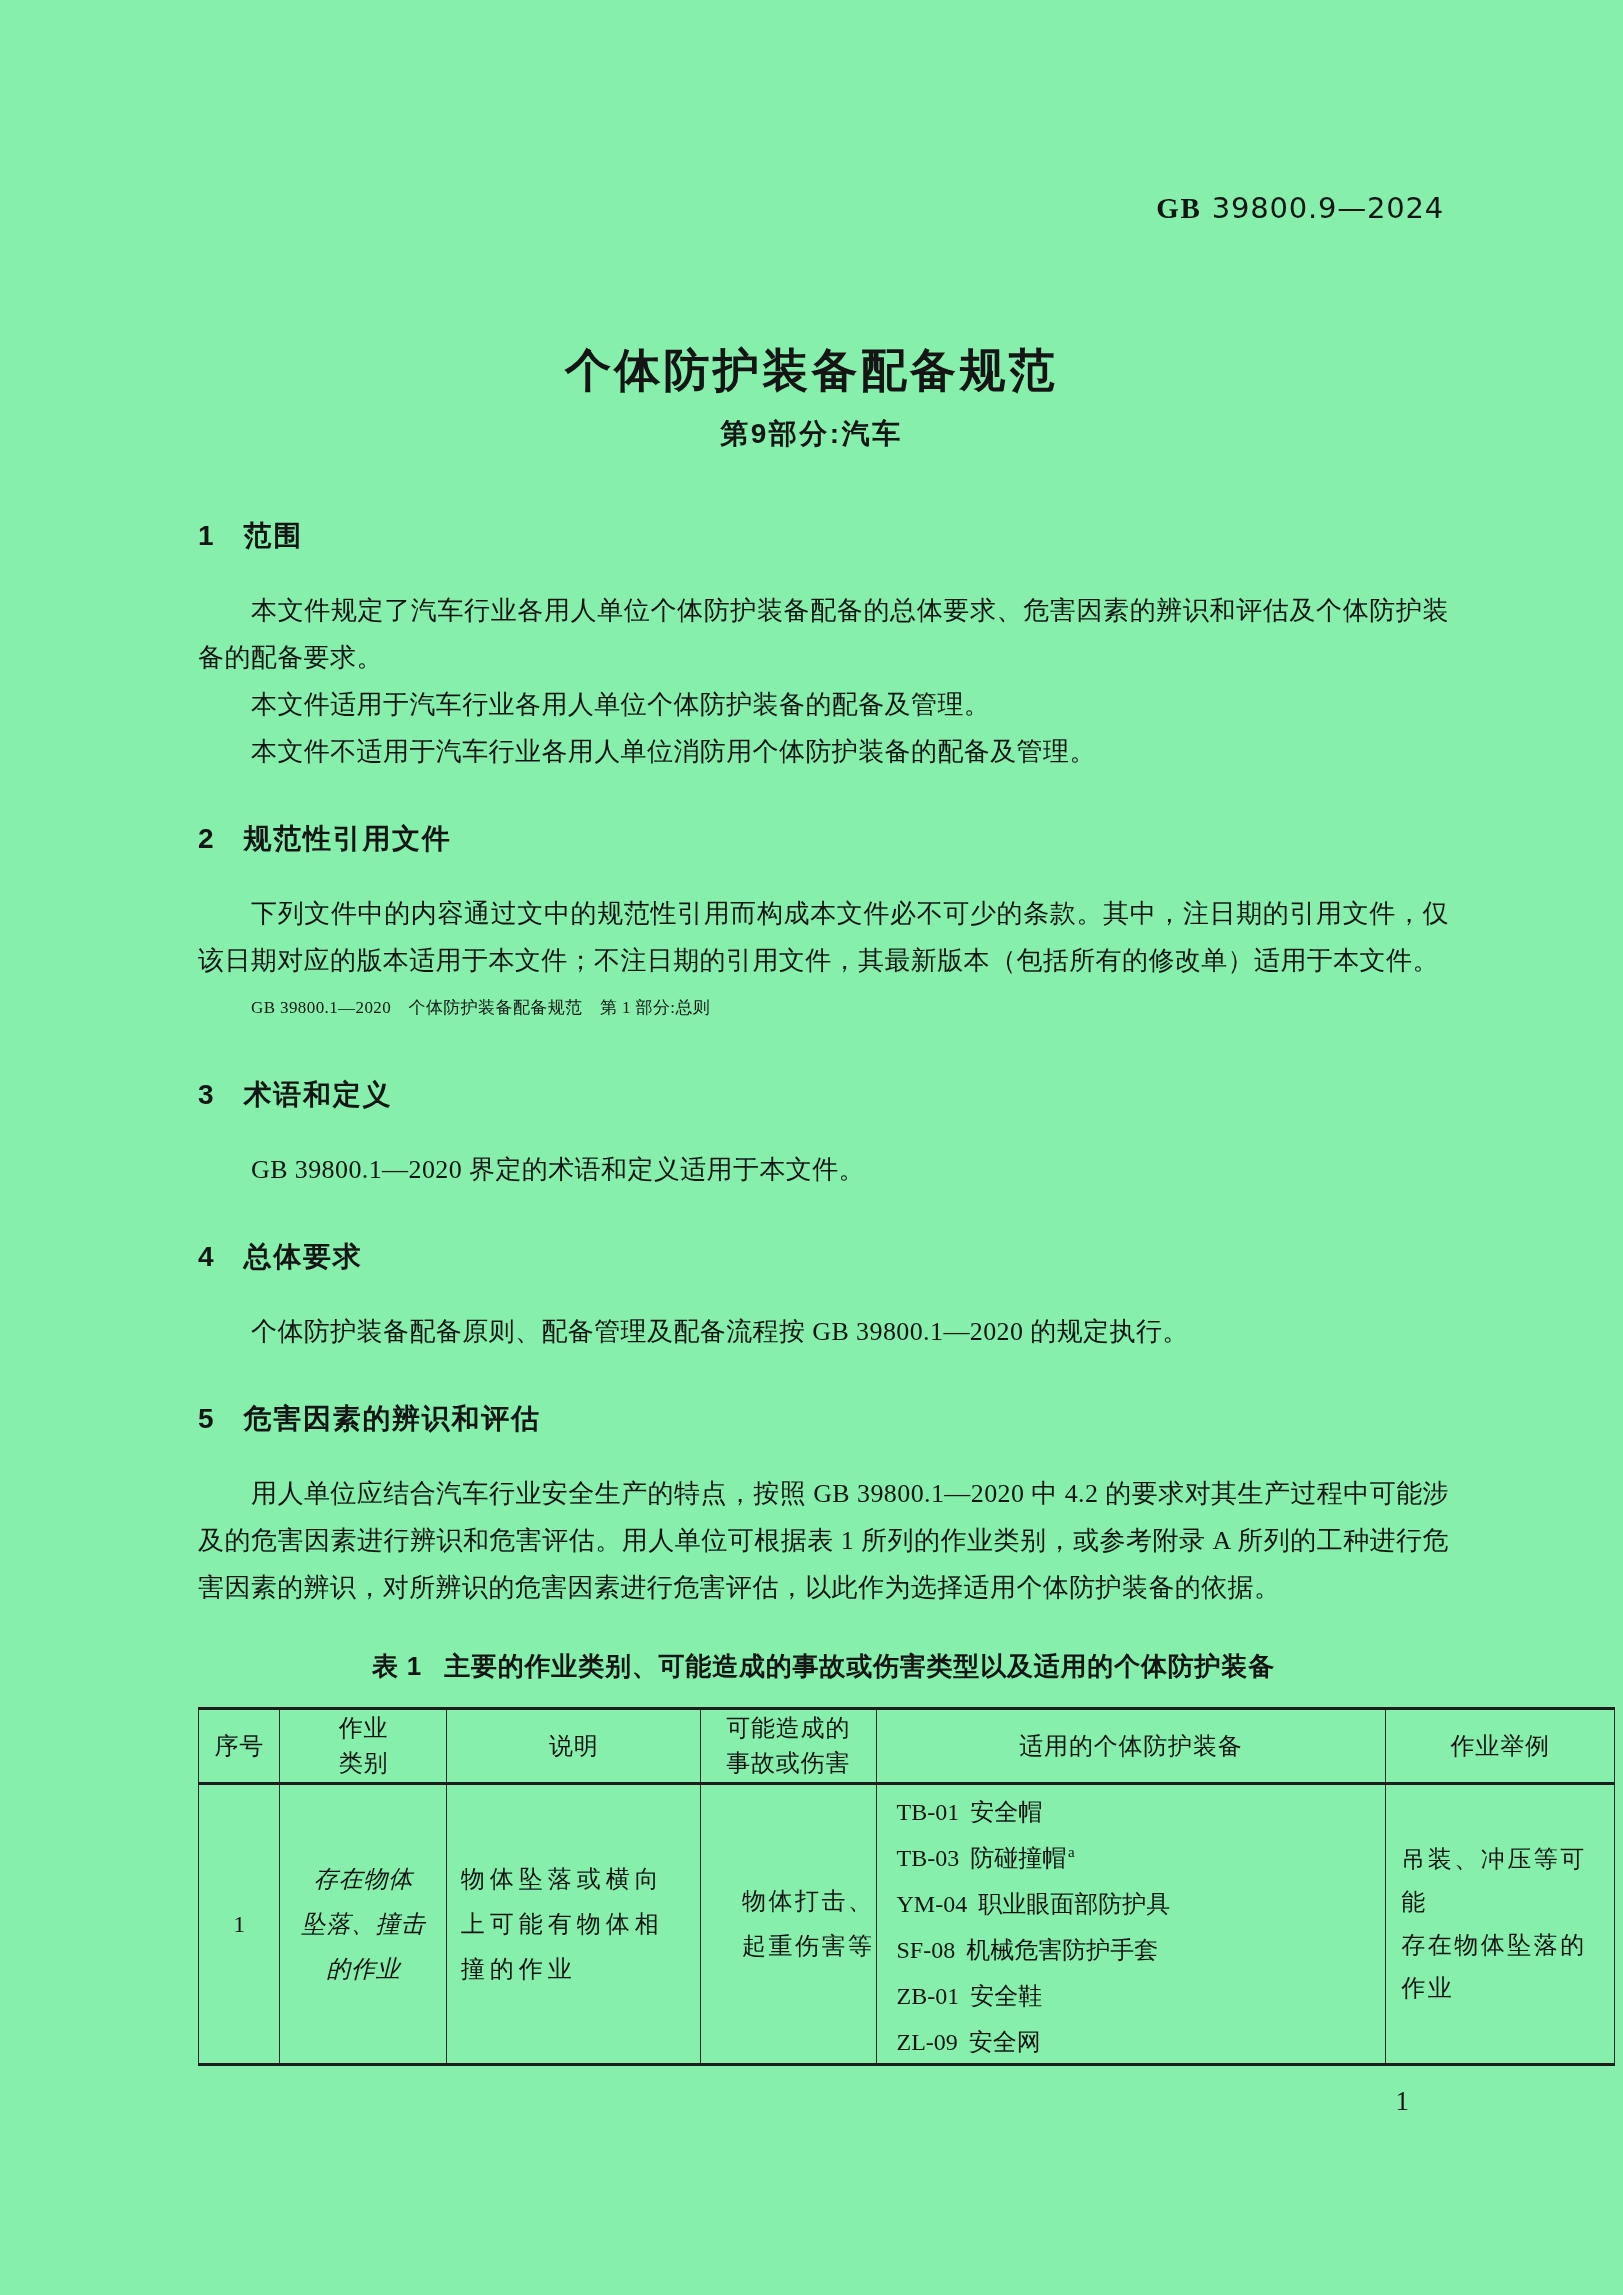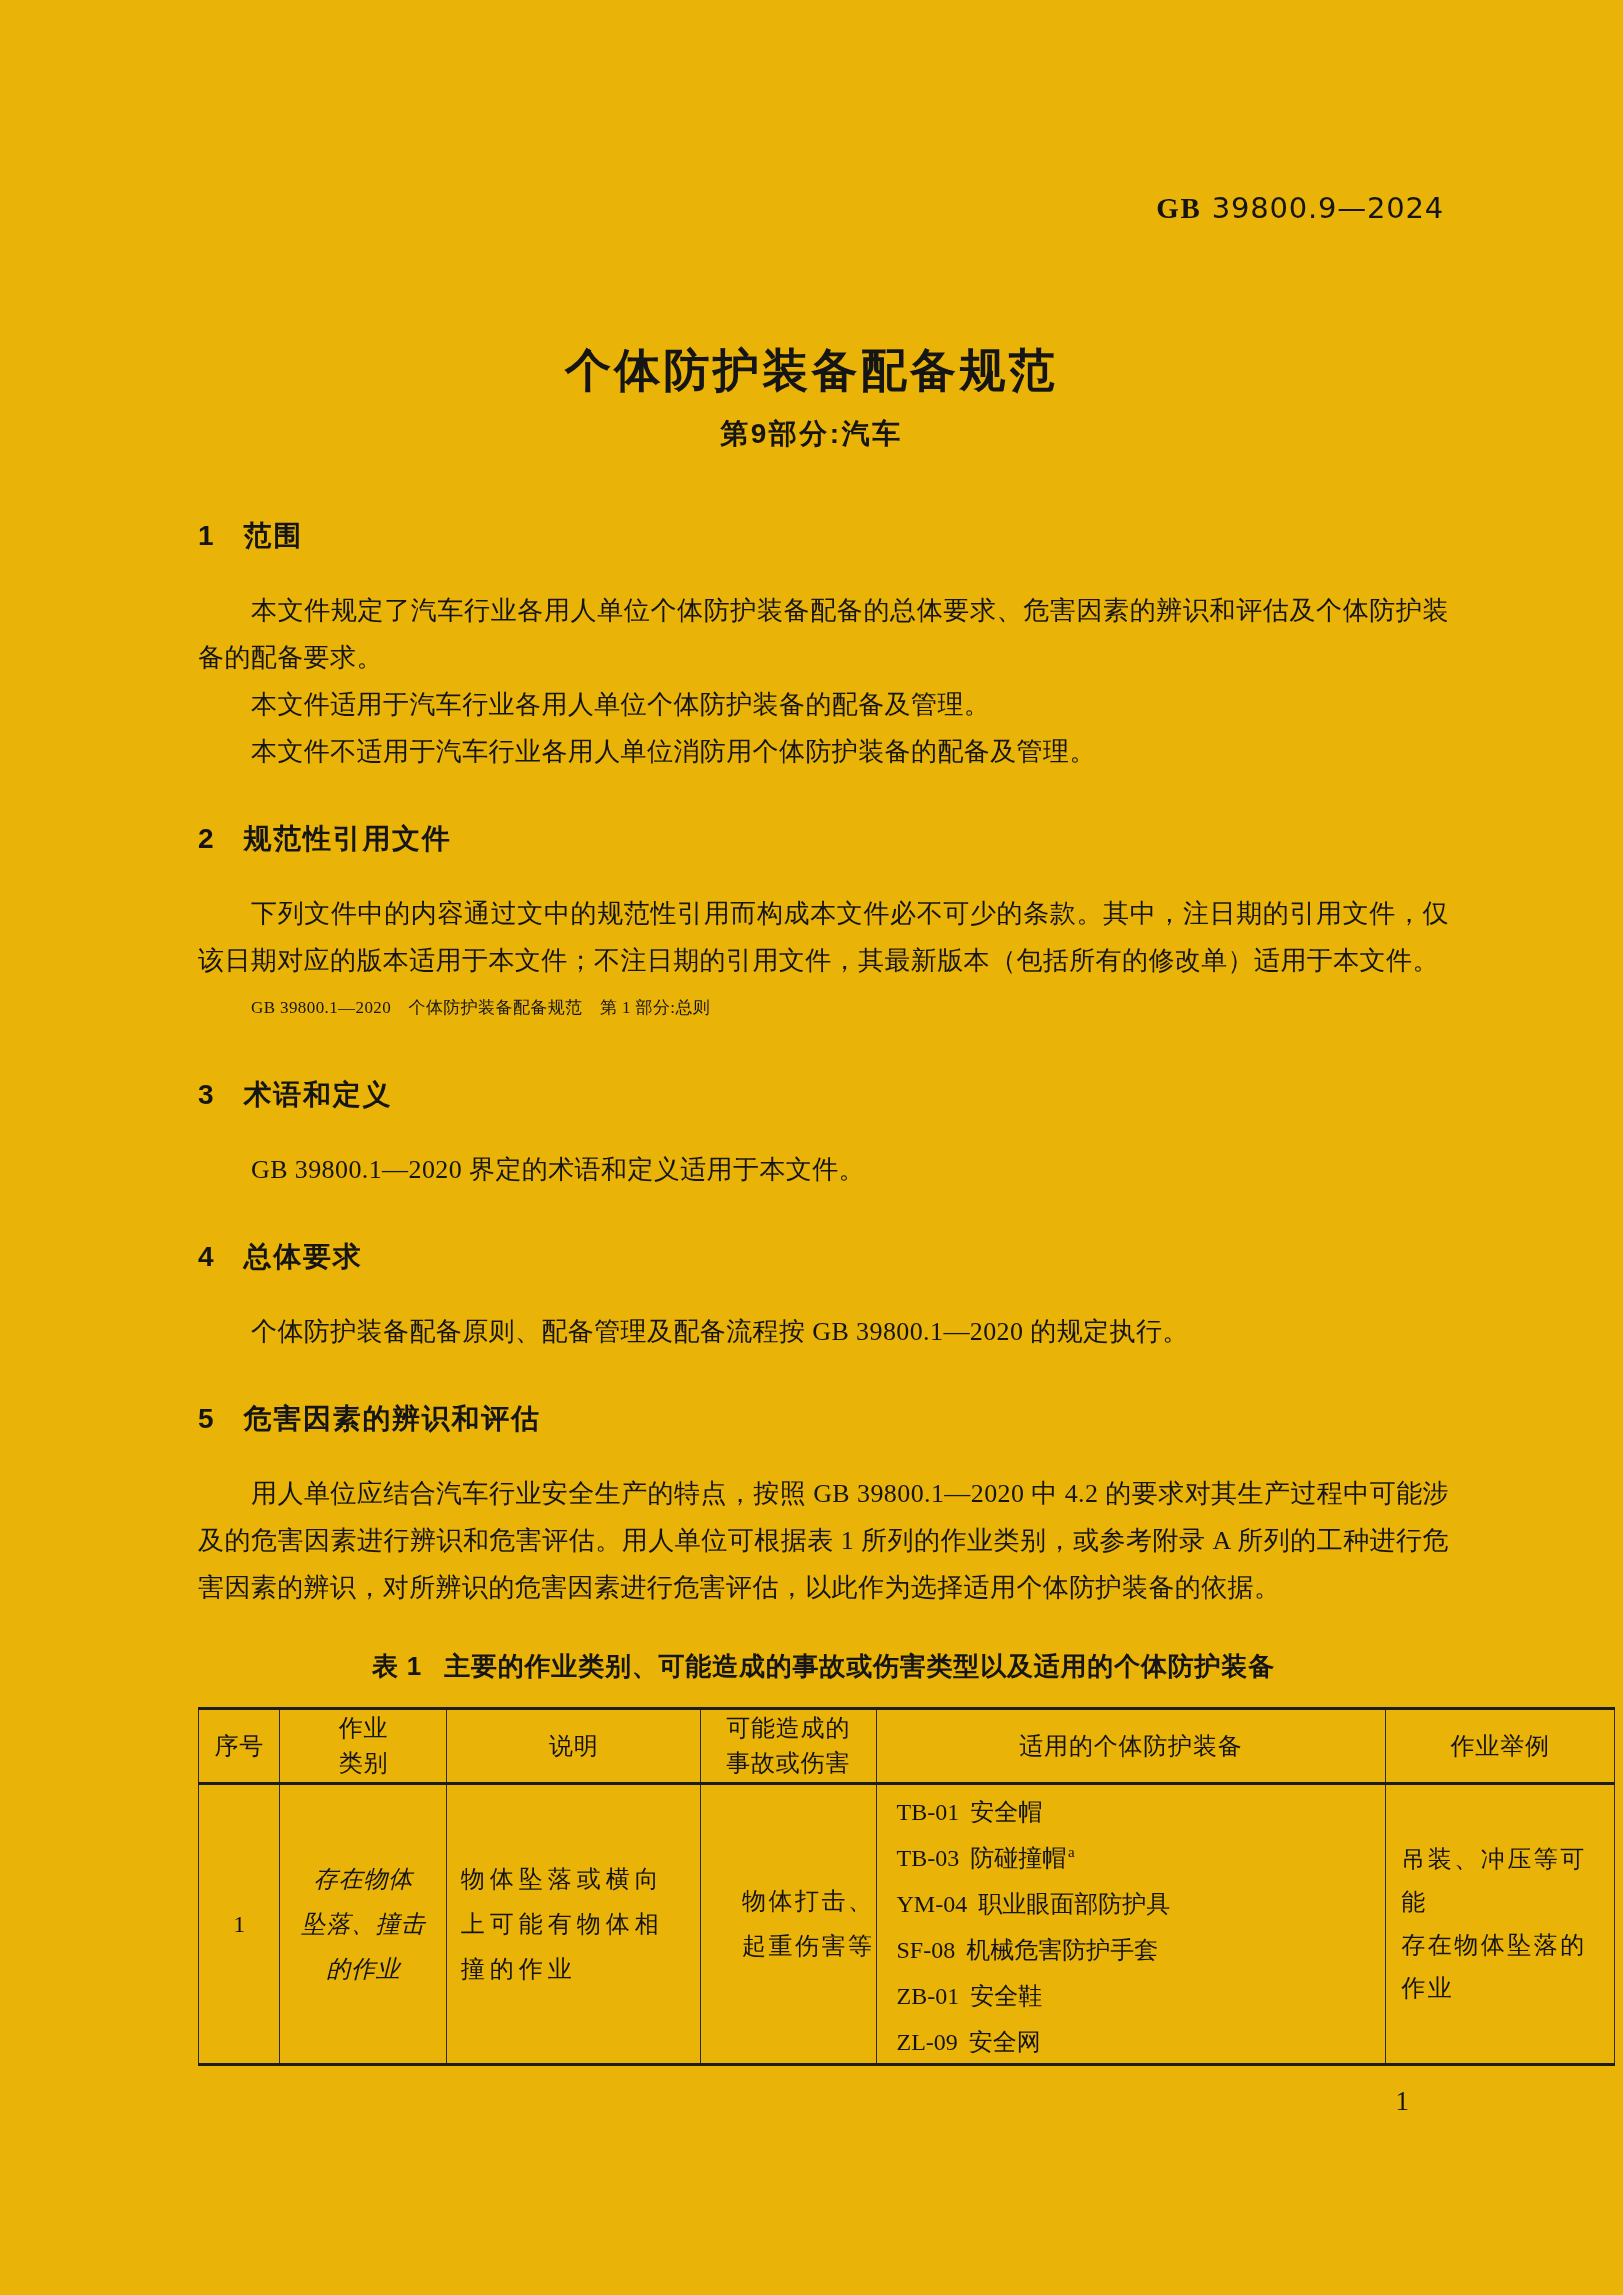--- a/index.html
+++ b/index.html
@@ -1,19 +1,19 @@
 <!DOCTYPE html>
 <html style="font-size:13.3px"><head>
 <meta charset="utf-8">
 <style>
   html,body { margin:0; padding:0; background:#ffffff; }
   .page {
     position:relative;
     width:1623px; height:2295px;
-    background:#eab308;
+    background:#86efac;
     color:#151515;
     font-family:"Liberation Serif","DejaVu Serif",serif;
     overflow:hidden;
   }
 
   
   .doc-number {
     position:absolute; top:192px; right:179px;
     font-size:29px; line-height:33px; white-space:nowrap;
   }

